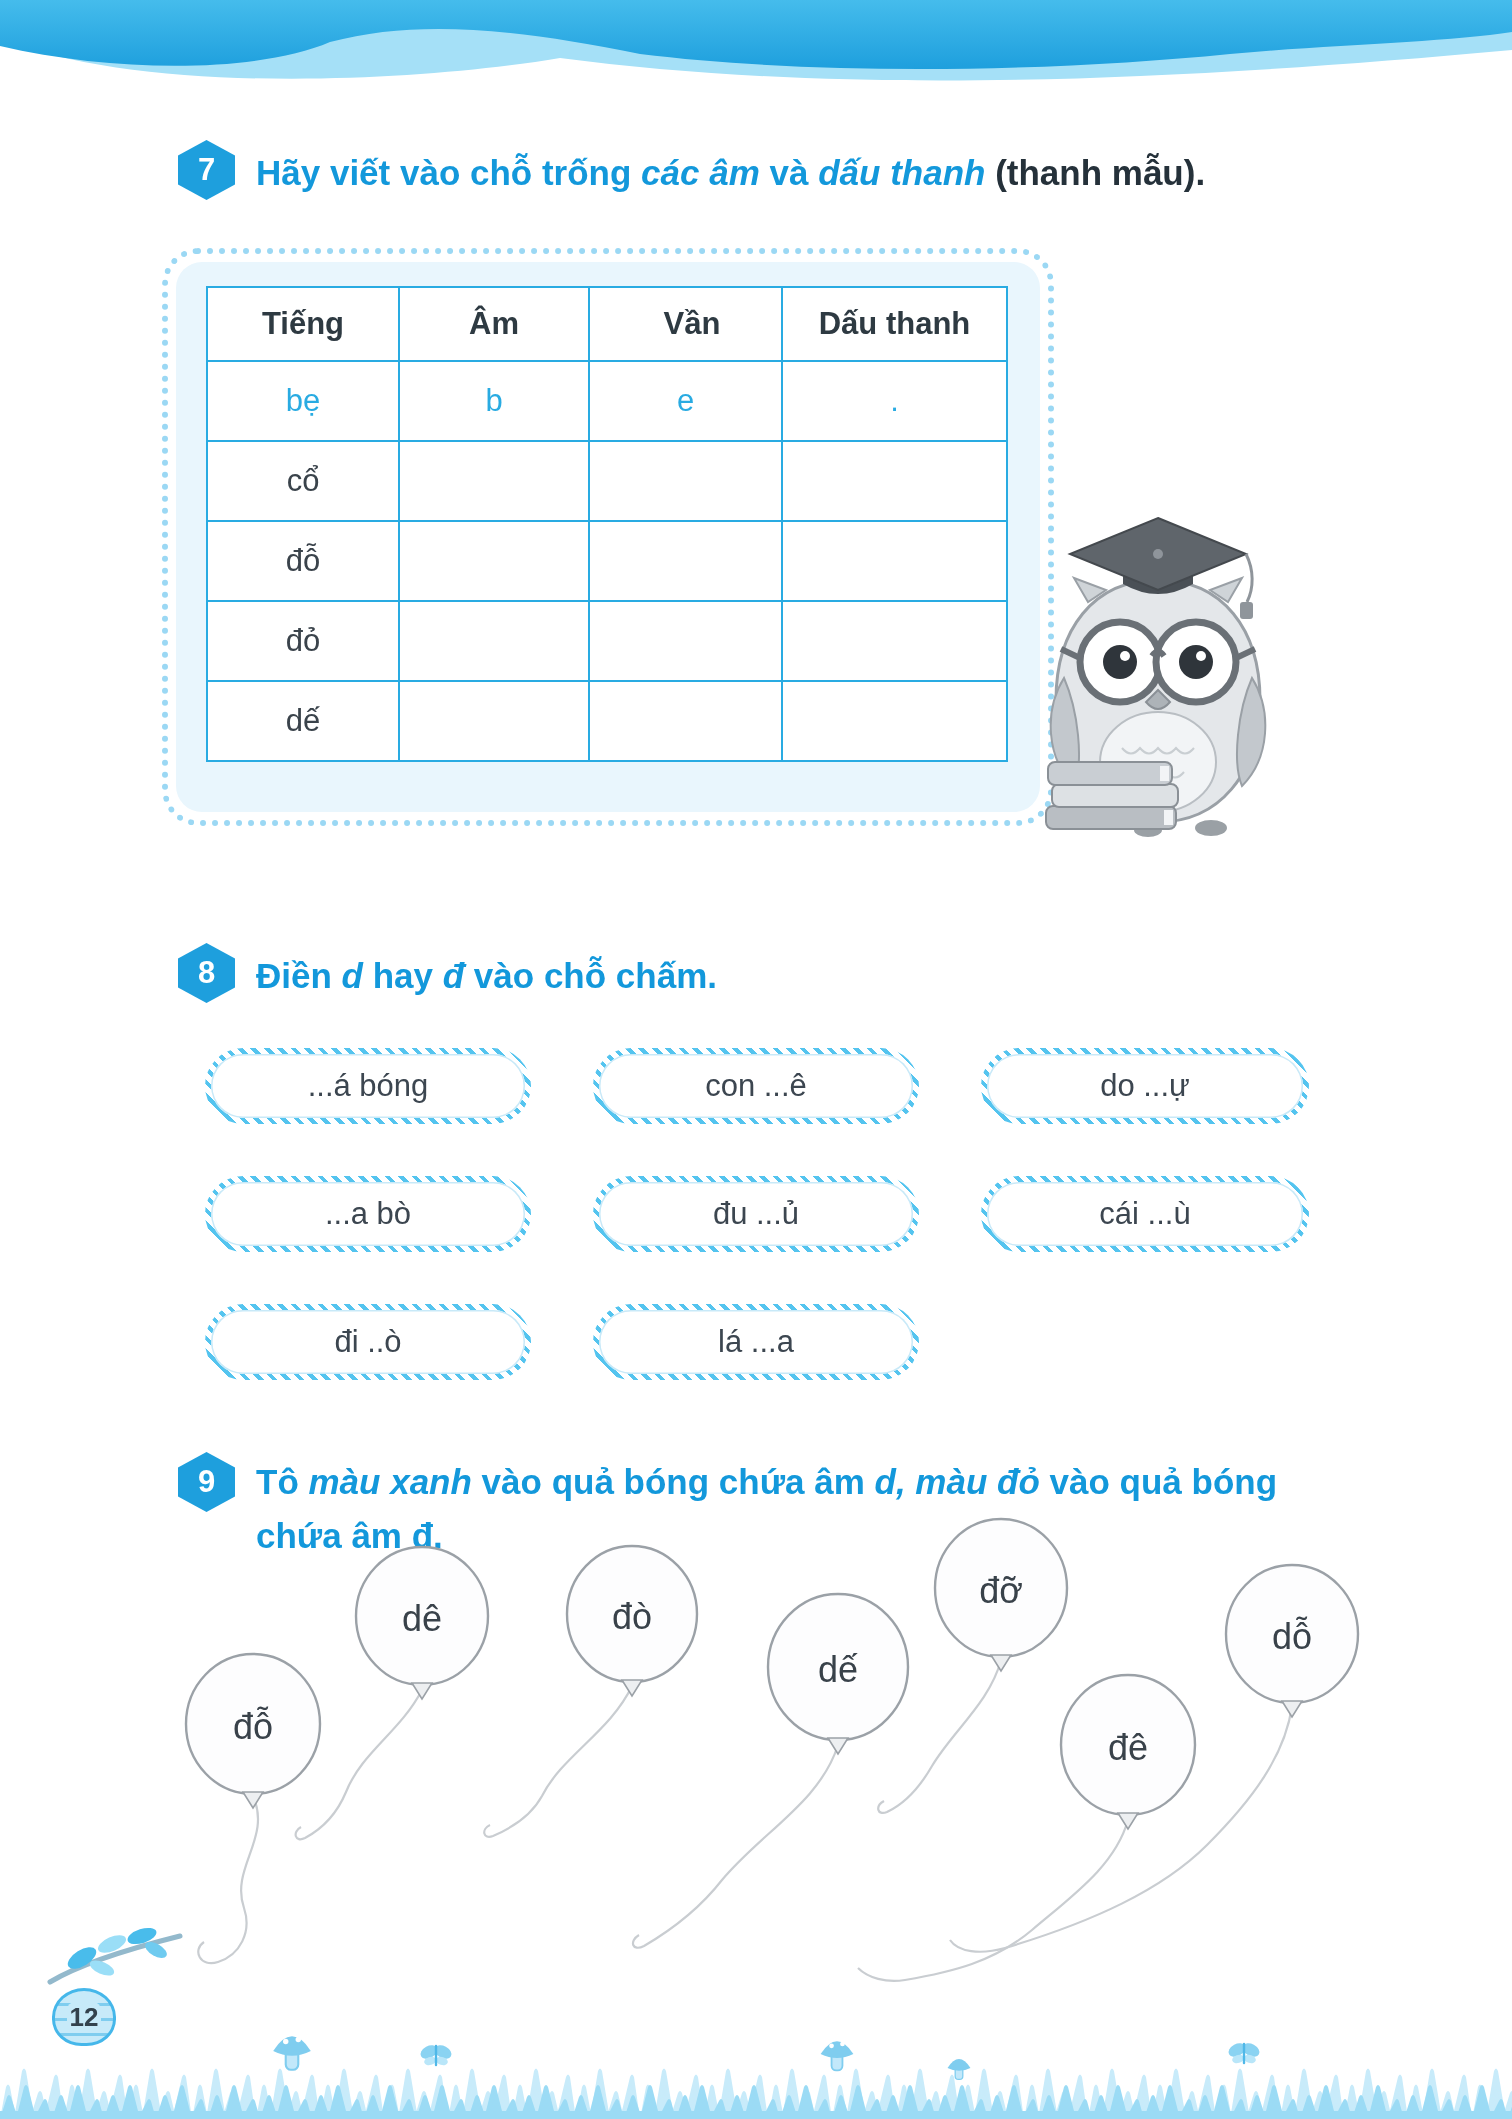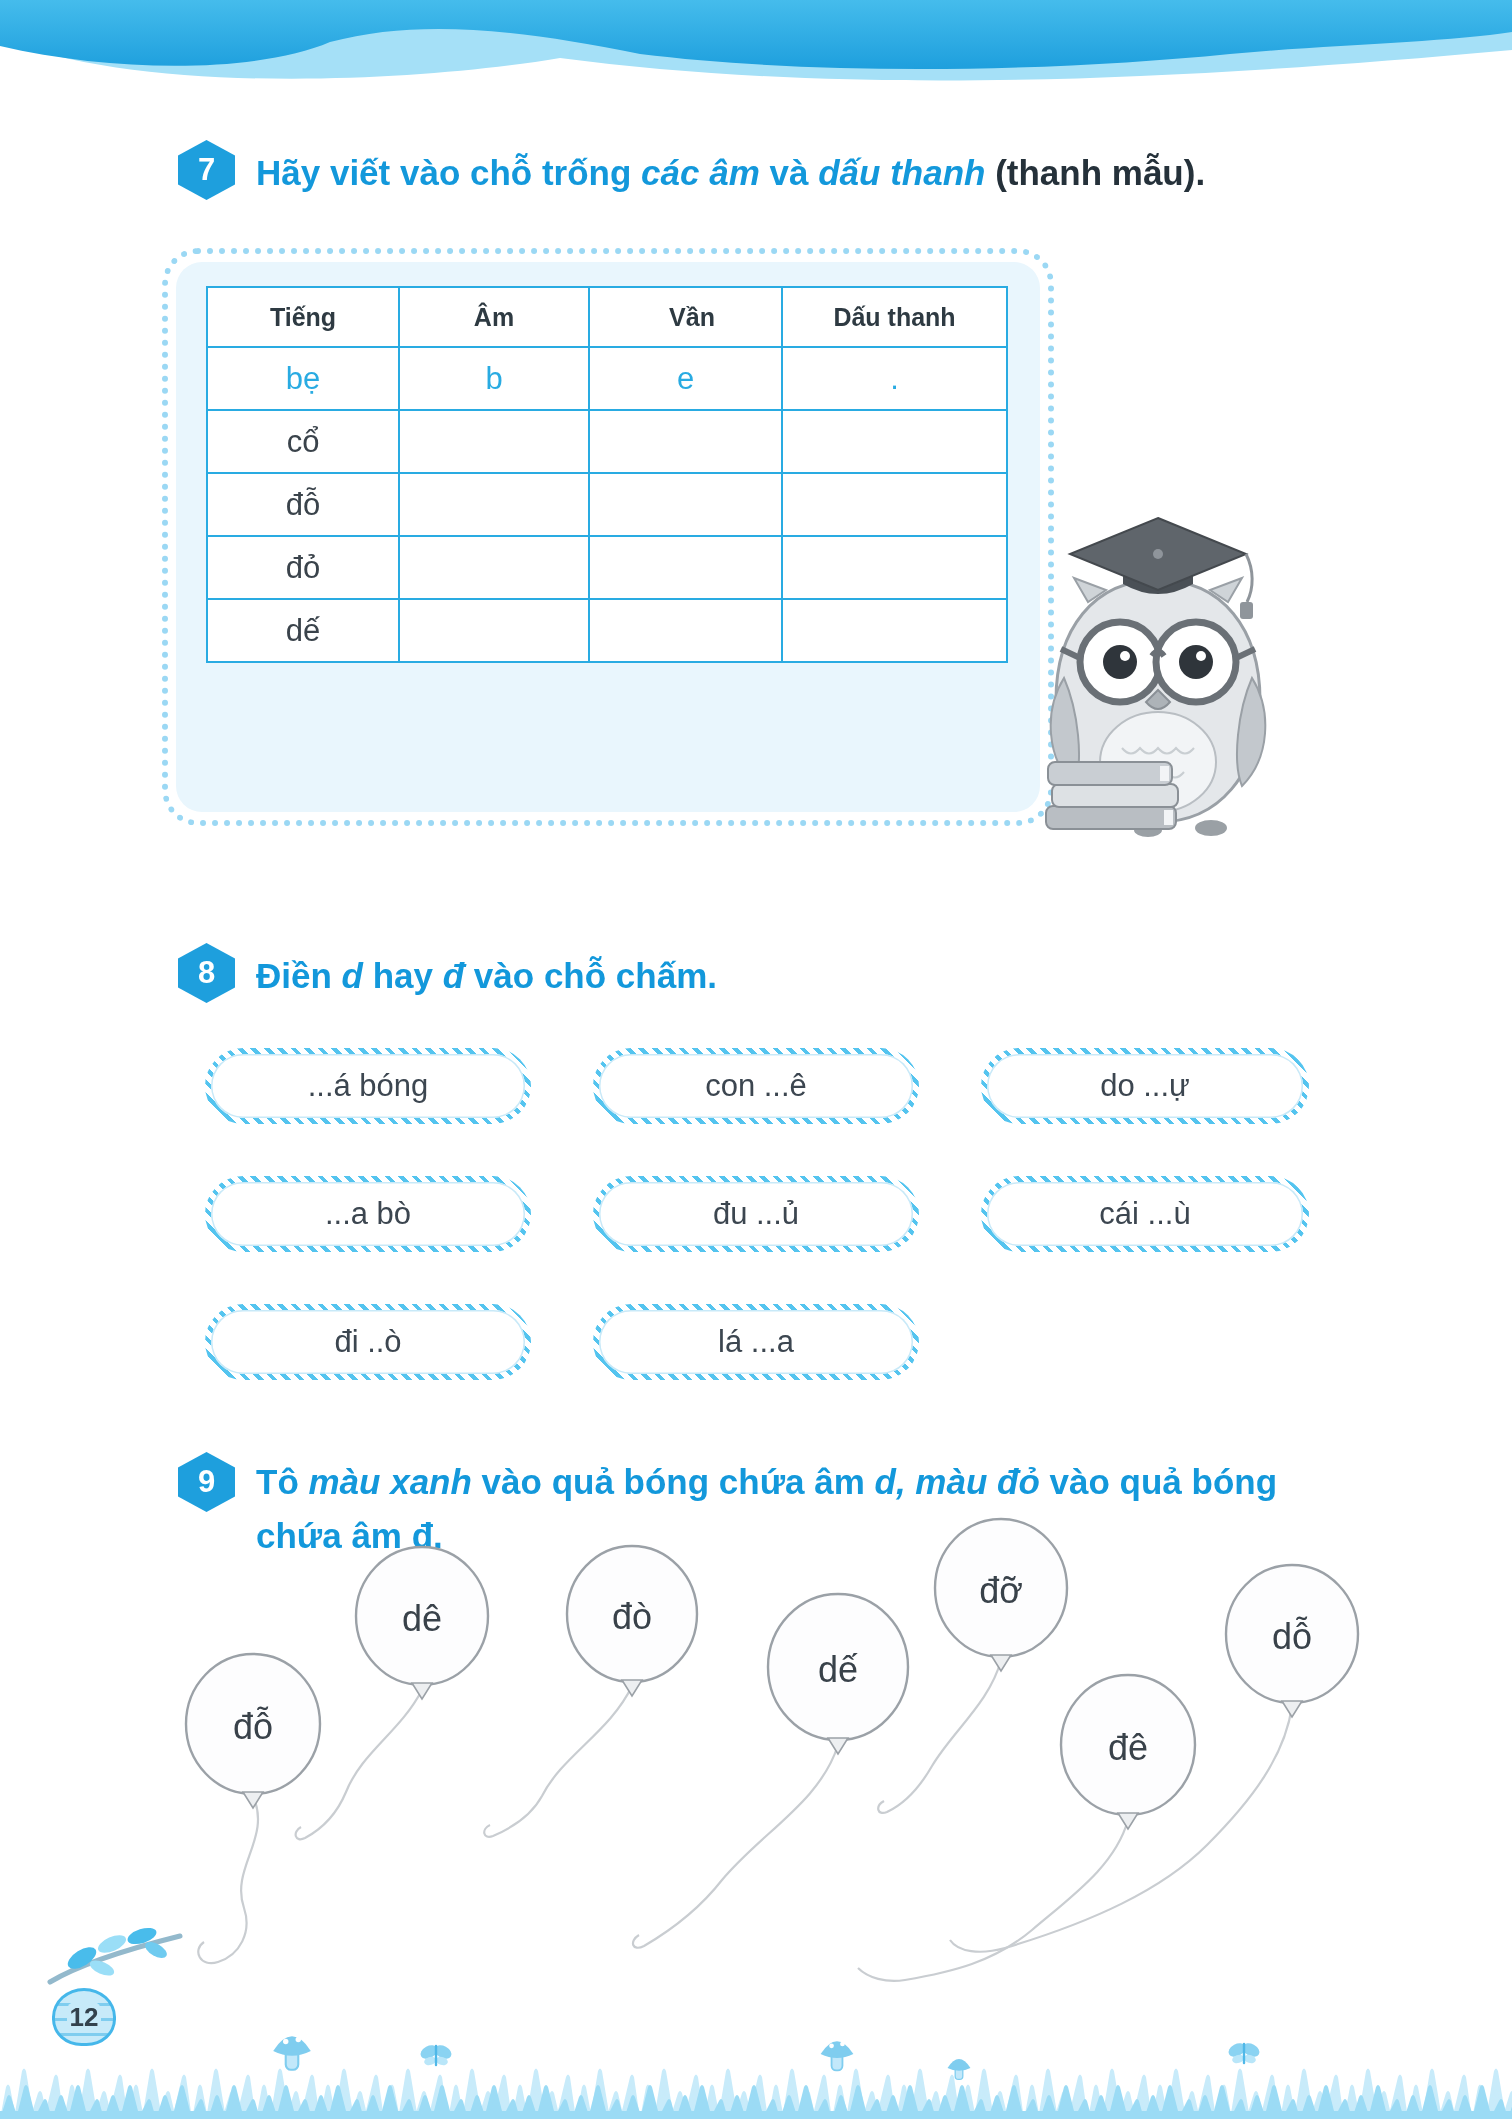--- a/index.html
+++ b/index.html
@@ -19,22 +19,22 @@
   .ex-title { position:absolute; font-size:35px; font-weight:bold; color:#1398DB; line-height:1.55; }
   .t-it { font-style:italic; }
   .t-dark { color:#25313A; }
 
   
   .frame { position:absolute; left:162px; top:248px; width:892px; height:578px;
            border:6px dotted #9BD8F4; border-radius:36px; padding:8px; }
   .frame-bg { width:100%; height:100%; background:#E9F6FD; border-radius:26px; position:relative; }
   table.ex7 { position:absolute; left:30px; top:24px; border-collapse:collapse; background:#ffffff; }
   table.ex7 th, table.ex7 td { border:2.5px solid #29ABE2; text-align:center; vertical-align:middle; }
-  table.ex7 th { height:60px; font-size:25px; font-weight:bold; color:#2E3A42; }
-  table.ex7 td { height:63px; font-size:31px; color:#3A434B; }
+  table.ex7 th { height:74px; font-size:31px; font-weight:bold; color:#2E3A42; }
+  table.ex7 td { height:80px; font-size:31px; color:#3A434B; }
   table.ex7 tr.model td { color:#29ABE2; }
   .col-tieng { width:192px; } .col-am { width:190px; } .col-van { width:193px;padding-left:13px; } .col-dau { width:225px; }
 
   .owl { position:absolute; left:1028px; top:510px; width:260px; height:345px; }
 
   
   .pills { position:absolute; left:205px; top:1048px; width:1104px;
            display:grid; grid-template-columns:326px 326px 328px; column-gap:62px;
            grid-auto-rows:76px; row-gap:52px; }
   .pill { border-radius:40px; padding:6px;

